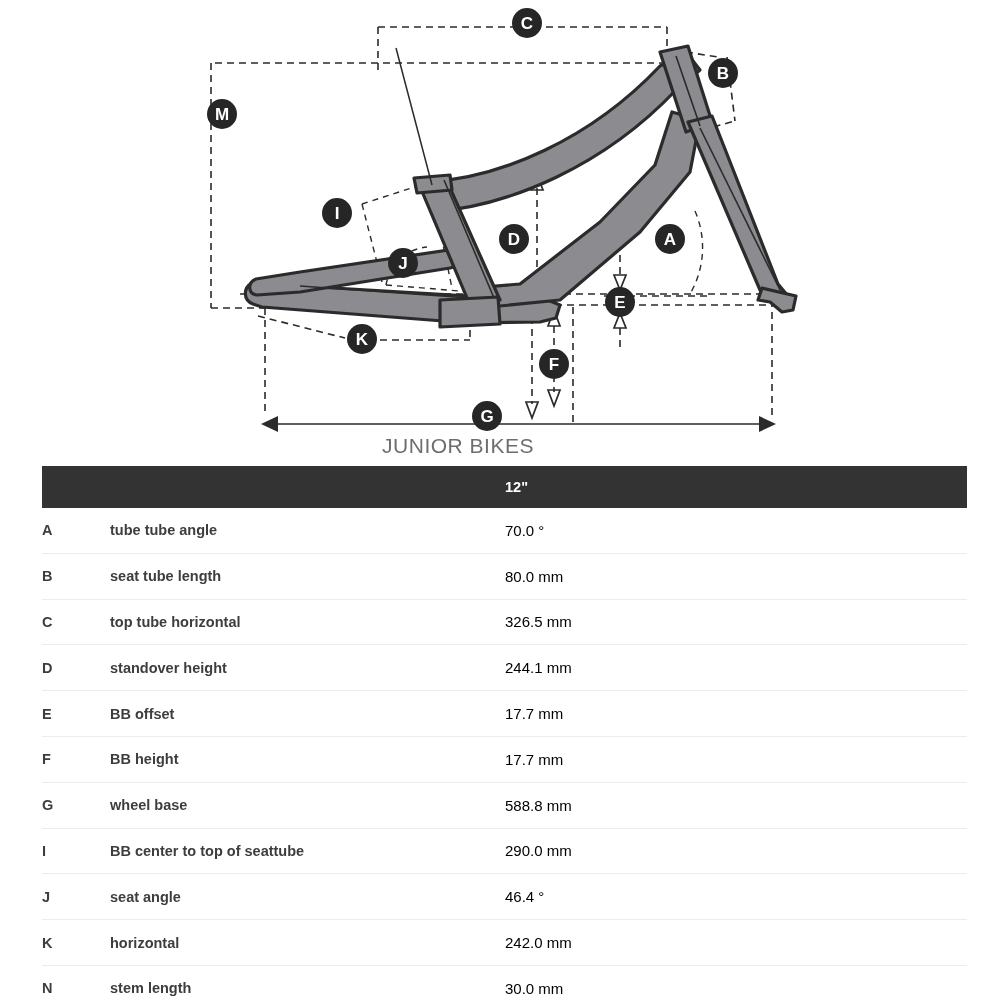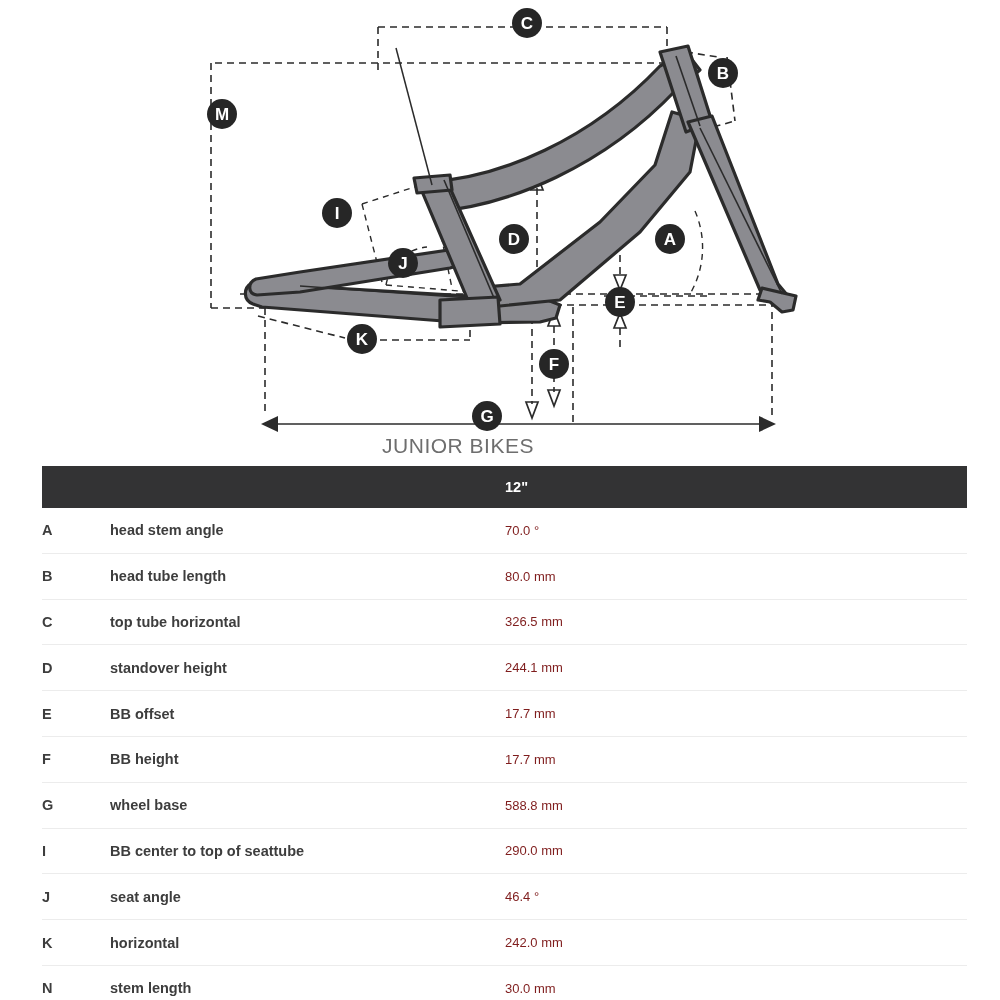--- a/index.html
+++ b/index.html
@@ -87,23 +87,23 @@
     color: #3d3d3d;
     padding-left: 20px;
   }
   td.cell-label {
     font-size: 14.5px;
     font-weight: bold;
     color: #3d3d3d;
     padding-left: 67px;
   }
   td.cell-value {
-    font-size: 13px;
+    font-size: 15px;
     font-weight: normal;
-    color: #7f1d1d;
+    color: #000000;
     padding-left: 0px;
   }
 
   
   .mk-circle { fill: #262626; }
   .mk-text {
     fill: #ffffff;
     font-family: "Liberation Sans", sans-serif;
     font-size: 17px;
     font-weight: bold;
@@ -345,26 +345,26 @@
   <thead>
     <tr class="hdr-row">
       <th class="hdr-blank"></th>
       <th class="hdr-blank"></th>
       <th class="hdr-size">12"</th>
     </tr>
   </thead>
   <tbody id="geo-table-body">
   <tr class="data-row">
         <td class="cell-letter">A</td>
-        <td class="cell-label">head stem angle</td>
+        <td class="cell-label">tube tube angle</td>
         <td class="cell-value">70.0 °</td>
       </tr>
       <tr class="data-row">
         <td class="cell-letter">B</td>
-        <td class="cell-label">head tube length</td>
+        <td class="cell-label">seat tube length</td>
         <td class="cell-value">80.0 mm</td>
       </tr>
       <tr class="data-row">
         <td class="cell-letter">C</td>
         <td class="cell-label">top tube horizontal</td>
         <td class="cell-value">326.5 mm</td>
       </tr>
       <tr class="data-row">
         <td class="cell-letter">D</td>
         <td class="cell-label">standover height</td>

